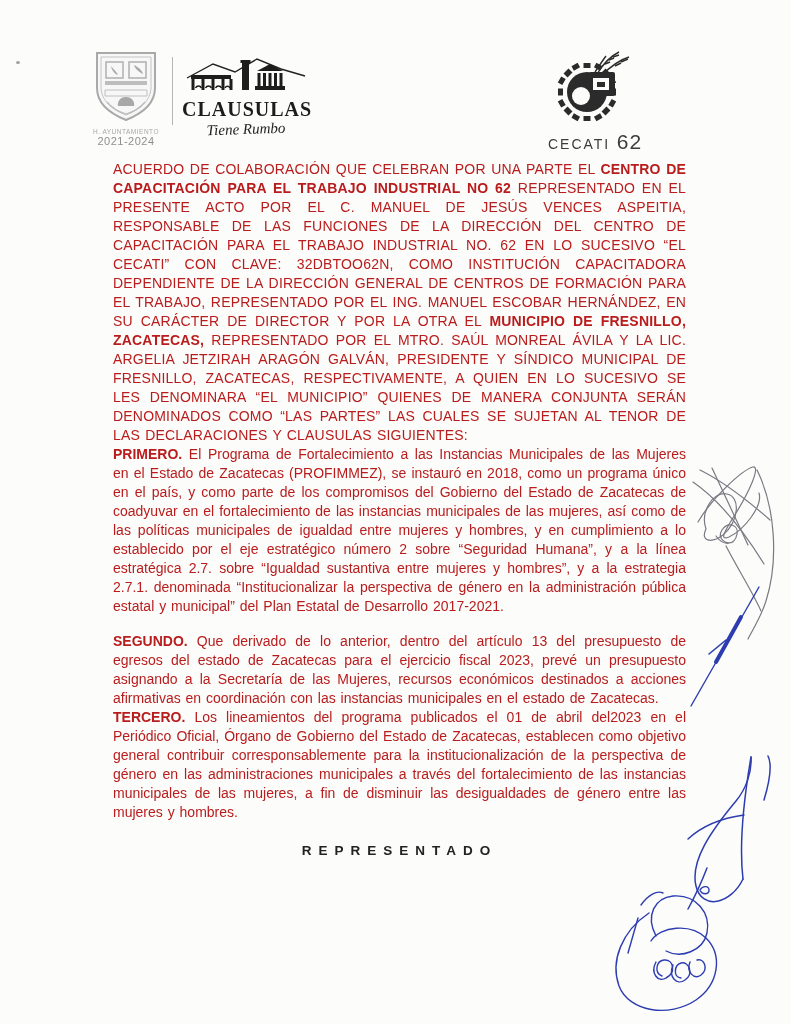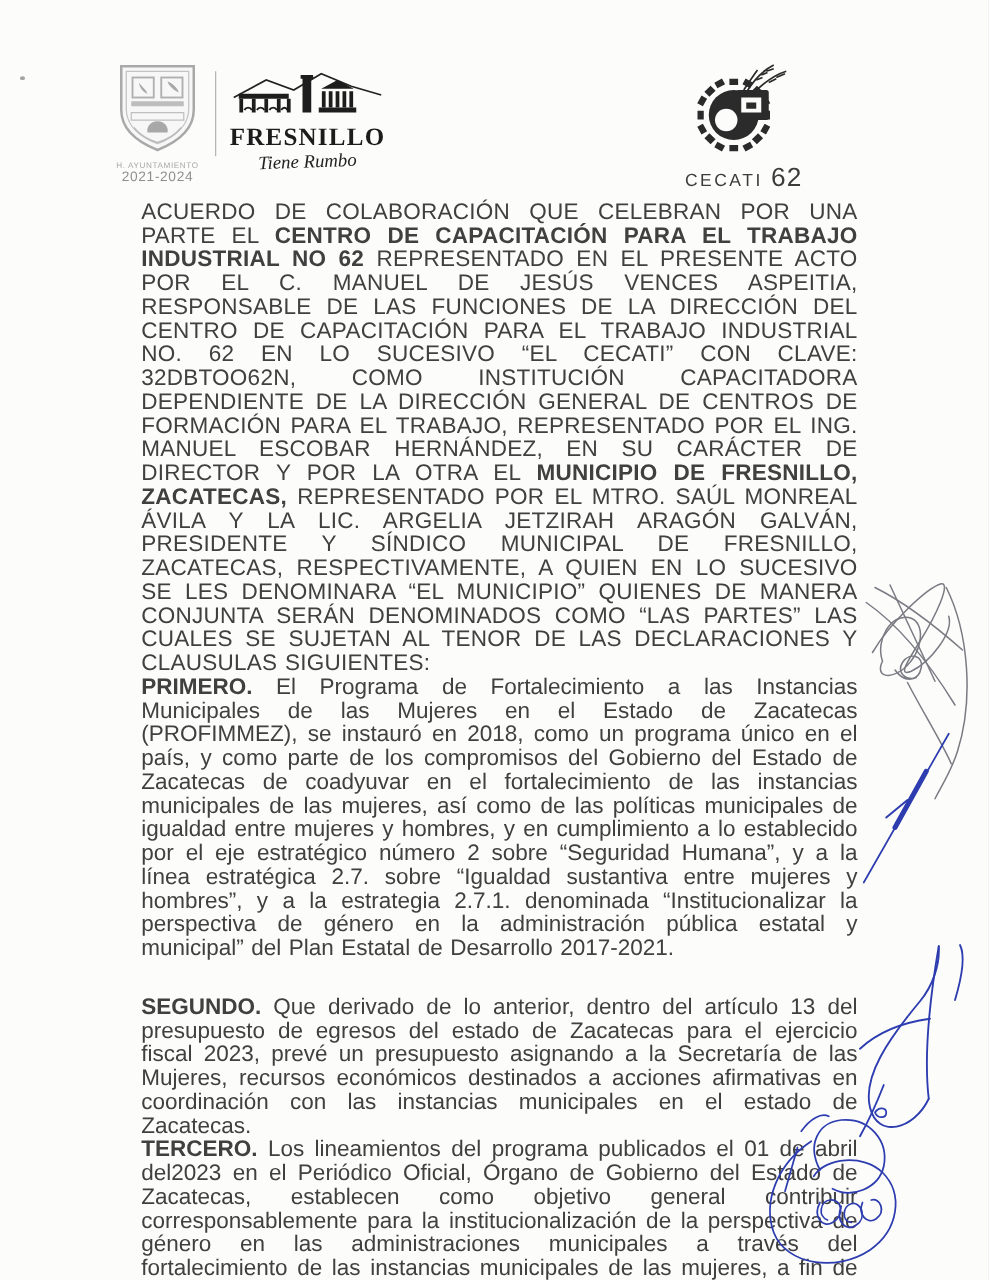--- a/index.html
+++ b/index.html
@@ -26,30 +26,30 @@
   .fresnillo-tag  { font-family:"Liberation Serif", serif; font-style:italic; font-size:15px; color:#222; transform:rotate(-2deg); margin-top:0; }
 
   .cecati-block { position:absolute; left:540px; top:48px; width:110px; text-align:center; }
   .cecati-label { margin-top:2px; color:#3c3c3c; letter-spacing:2px; white-space:nowrap; }
   .cecati-label .main { font-size:14px; }
   .cecati-label .num  { font-size:21px; letter-spacing:1px; }
 
   
   .content { position:absolute; left:113px; top:160px; width:573px; }
   .para {
-    font-size:18px; line-height:19px; text-align:justify;
-    color:#404040; word-spacing:1px;
+    font-size:14px; line-height:19px; text-align:justify;
+    color:#b91c1c; word-spacing:1px;
   }
   .para.caps { letter-spacing:.2px; }
   .center-heading {
     text-align:center; font-weight:bold; font-size:13.5px; color:#222;
   }
   .h-antecedentes { letter-spacing:6px; margin:18px 0 37px; }
   .h-declaraciones { letter-spacing:7px; margin-top:21px; }
-  .mt-gap { margin-top:28px; }
+  .mt-gap { margin-top:16px; }
 
   
   .sig-overlay { position:absolute; left:0; top:0; width:791px; height:1024px; pointer-events:none; }
 </style>
 </head>
 <body>
 
 <div class="page">
 
   <div class="speck"></div>
@@ -78,21 +78,21 @@
       <path d="M2 22 L28 8 L50 16 L72 3 L96 13 L120 20" fill="none" stroke="#222" stroke-width="1.4"></path>
       <rect x="6" y="19" width="40" height="4" fill="#1d1d1d"></rect>
       <path d="M8 34 v-11 M18 34 v-11 M28 34 v-11 M38 34 v-11 M46 34 v-11" stroke="#1d1d1d" stroke-width="3"></path>
       <path d="M10.5 32 a3.5 4 0 0 1 6 0 M20.5 32 a3.5 4 0 0 1 6 0 M30.5 32 a3.5 4 0 0 1 6 0 M40 32 a3 4 0 0 1 5 0" fill="none" stroke="#1d1d1d" stroke-width="1.5"></path>
       <rect x="57" y="6" width="7" height="28" fill="#1d1d1d"></rect>
       <rect x="55.5" y="4" width="10" height="3" fill="#1d1d1d"></rect>
       <path d="M72 15 L98 15 L85 8 Z" fill="#1d1d1d"></path>
       <path d="M74 30 v-13 M79.5 30 v-13 M85 30 v-13 M90.5 30 v-13 M96 30 v-13" stroke="#1d1d1d" stroke-width="3"></path>
       <rect x="70" y="30" width="30" height="4" fill="#1d1d1d"></rect>
     </svg>
-    <div class="fresnillo-word">FRESNILLO</div>
+    <div class="fresnillo-word">CLAUSULAS</div>
     <div class="fresnillo-tag">Tiene Rumbo</div>
   </div>
 
   <div class="cecati-block">
     <svg width="84" height="76" viewBox="0 0 84 76">
       <g fill="#2b2b2b">
         <circle cx="34" cy="44" r="20"></circle>
         <g stroke="#2b2b2b" stroke-width="7">
           <path d="M34 20 v-5 M34 68 v5 M10 44 h-5 M58 44 h5 M17 27 l-4 -4 M51 61 l4 4 M17 61 l-4 4 M51 27 l4 -4"></path>
           <path d="M24 21 l-2.5 -4.5 M44 67 l2.5 4.5 M11 54 l-4.5 2.5 M57 34 l4.5 -2.5 M11 34 l-4.5 -2.5 M57 54 l4.5 2.5 M24 67 l-2.5 4.5 M44 21 l2.5 -4.5"></path>

